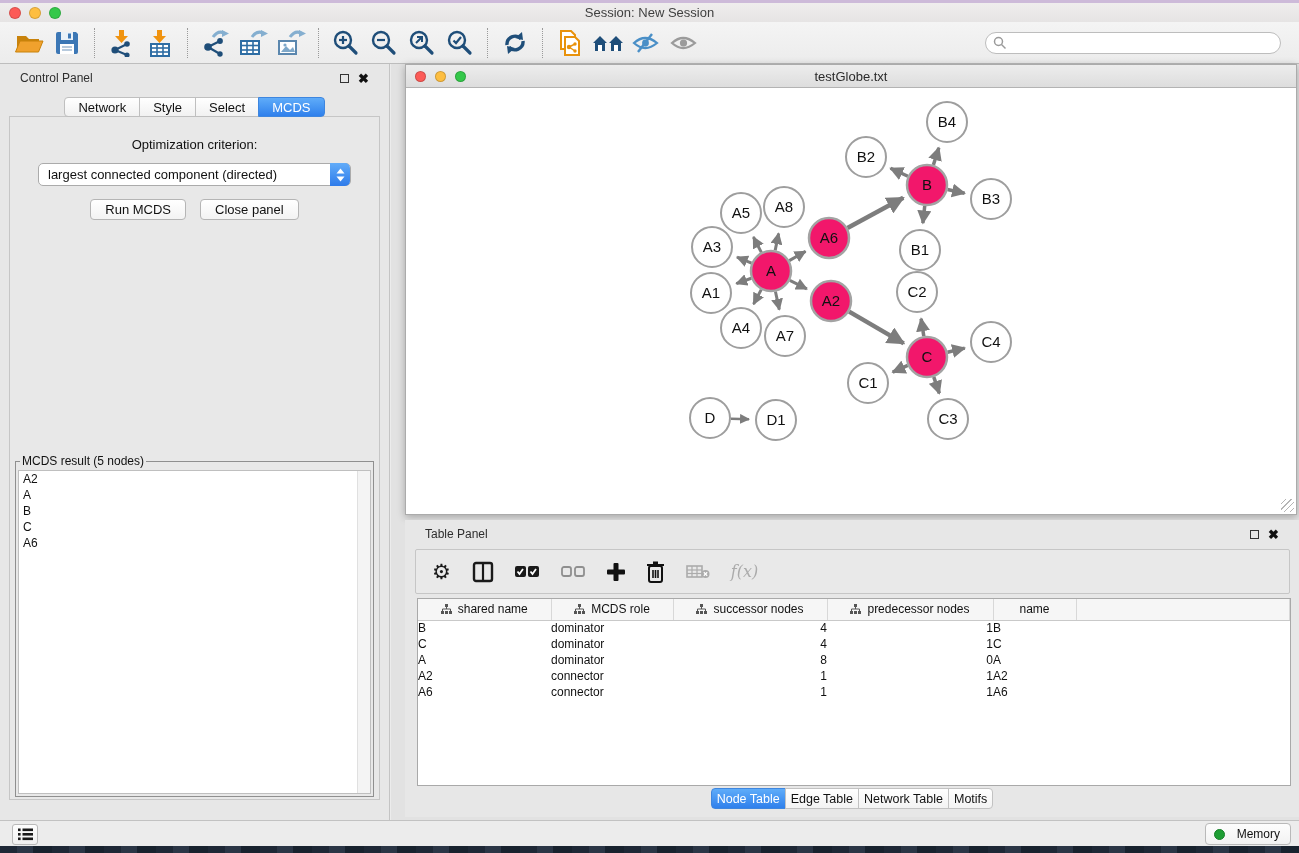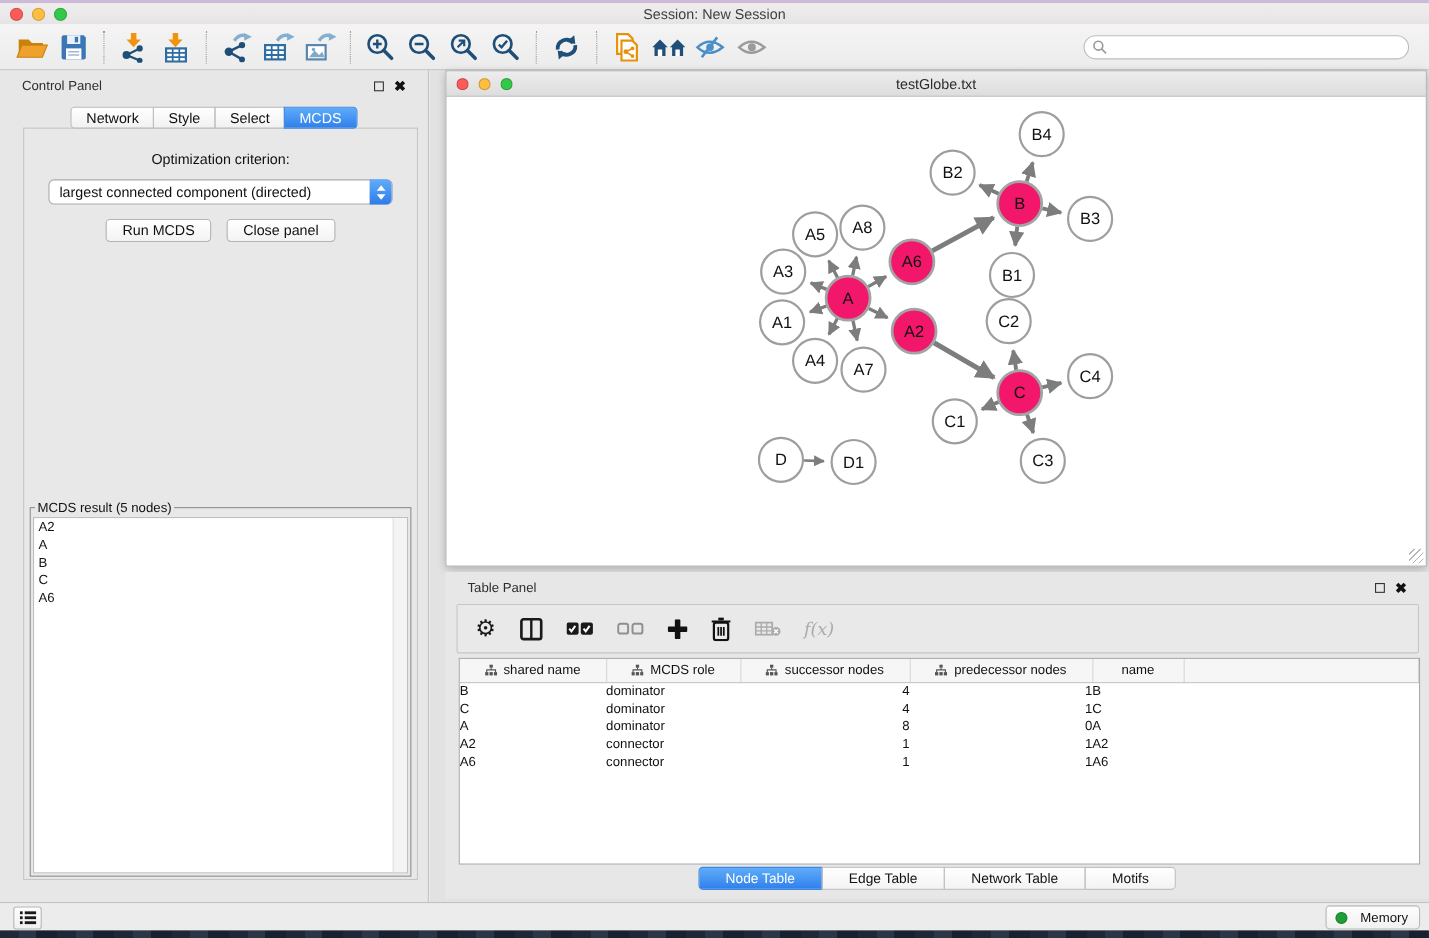--- a/index.html
+++ b/index.html
@@ -38,21 +38,21 @@
 
   .cp-tabs { position:absolute; left:0; top:33px; width:100%; display:flex; justify-content:center; z-index:3; }
   .tab-btn { height:20px; padding:0 13px; font-size:13px; color:#111;
     background:linear-gradient(#FFFFFF,#F1F1F1); border:1px solid #BFBFBF; margin-left:-1px;
     display:flex; align-items:center; }
   .tab-btn:first-child { border-radius:4px 0 0 4px; margin-left:0; }
   .tab-btn:last-child { border-radius:0 4px 4px 0;text-align:center; }
   .tab-btn.active { background:linear-gradient(#5FACF9,#2F80EC); color:#fff; border-color:#3E86DF; }
 
   .cp-box { position:absolute; left:9px; right:9px; top:52px; bottom:20px;
-    background:#E8E8E8; border:1px solid #C6C6C6;margin-left:12px; }
+    background:#E8E8E8; border:1px solid #C6C6C6; }
   .opt-label { text-align:center; font-size:13px; color:#111; margin-top:20px; }
   .combo-row { display:flex; justify-content:center; margin-top:11px; }
   .combo { width:313px; height:23px; background:#fff; border:1px solid #ABABAB; border-radius:5px;
     display:flex; align-items:center; position:relative; }
   .combo-text { font-size:13px; color:#111; padding-left:9px; }
   .combo-stepper { position:absolute; right:0; top:-1px; width:20px; height:23px;
     background:linear-gradient(#62ACF9,#2E7BEA); border-radius:0 5px 5px 0;
     display:flex; flex-direction:column; align-items:center; justify-content:center; gap:2px; }
   .btn-row { display:flex; justify-content:center; gap:14px; margin-top:13px; }
   .mac-btn { height:21px; padding:0 14px; font-size:13px; color:#111;
@@ -95,21 +95,21 @@
   table.node-table { border-collapse:collapse; table-layout:fixed; width:100%; font-size:12px; color:#111; }
   table.node-table th { height:21px; background:#F6F6F6; border-right:1px solid #D8D8D8;
     border-bottom:1px solid #C9C9C9; font-weight:normal; font-size:12px; }
   table.node-table th .th-inner { display:flex; align-items:center; justify-content:center; gap:6px; }
   table.node-table td { height:16px; padding:0; white-space:nowrap; }
   td.c0 { padding-left:8px; } td.c1 { padding-left:10px; }
   td.c2 { text-align:right; padding-right:14px; } td.c3 { text-align:right; padding-right:8px; }
   td.c4 { padding-left:12px; }
 
   .tp-tabs { position:absolute; left:0; width:100%; top:268px; display:flex; justify-content:center; }
-  .tp-tab { height:21px; padding:0 24px; font-size:12.5px; color:#111;
+  .tp-tab { height:21px; padding:0 5px; font-size:12.5px; color:#111;
     background:linear-gradient(#FFFFFF,#F3F3F3); border:1px solid #C2C2C2; margin-left:-1px;
     display:flex; align-items:center; }
   .tp-tab:first-child { border-radius:4px 0 0 4px; margin-left:0; }
   .tp-tab:last-child { border-radius:0 4px 4px 0; }
   .tp-tab.active { background:linear-gradient(#5FACF9,#2F80EC); color:#fff; border-color:#3E86DF; }
 
   
   .statusbar { position:absolute; left:0; top:820px; width:100%; height:26px;
     background:#ECECEC; border-top:1px solid #C2C2C2; }
   .list-btn { position:absolute; left:12px; top:3px; width:26px; height:21px;

